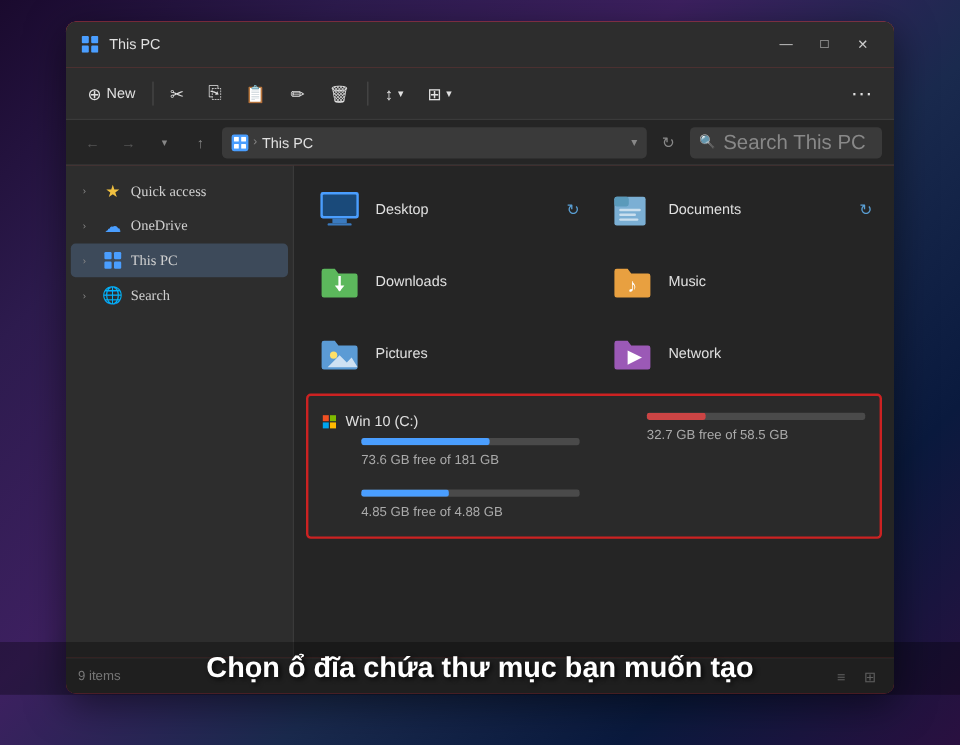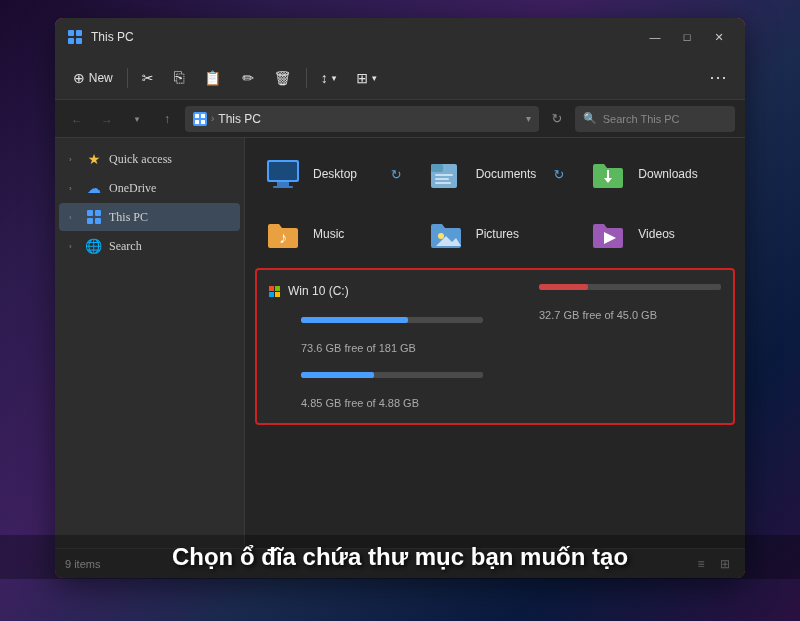--- a/index.html
+++ b/index.html
@@ -197,21 +197,21 @@
       height: 26px;
       gap: 6px;
       width: 160px;
     }
     .search-icon {
       color: #888;
       font-size: 11px;
     }
     .search-text {
       color: #888;
-      font-size: 11px;
+      font-size: 17px;
     }
 
     
     .main-area {
       display: flex;
       height: calc(100% - 38px - 44px - 38px - 30px);
     }
 
     
     .sidebar {
@@ -255,21 +255,21 @@
     .content {
       flex: 1;
       background: #252525;
       padding: 10px;
       overflow-y: auto;
     }
 
     
     .folders-grid {
       display: grid;
-      grid-template-columns: 1fr 1fr 1fr;
+      grid-template-columns: 1fr 1fr;
       gap: 8px;
       margin-bottom: 8px;
     }
     .folder-item {
       display: flex;
       align-items: center;
       gap: 10px;
       padding: 6px 8px;
       border-radius: 4px;
       cursor: pointer;
@@ -304,21 +304,21 @@
       margin-top: 4px;
     }
     .drives-grid {
       display: grid;
       grid-template-columns: 1fr 1fr;
       gap: 6px 16px;
     }
     .drive-item {
       display: flex;
       flex-direction: column;
-      gap: 19px;
+      gap: 7px;
       padding: 6px 4px;
       cursor: pointer;
       border-radius: 4px;
     }
     .drive-header {
       display: flex;
       align-items: center;
       gap: 8px;
     }
     .drive-icon {
@@ -599,21 +599,21 @@
           <span class="folder-name">Pictures</span>
         </div>
 
         <div class="folder-item">
           <div class="folder-icon-wrap">
             <svg width="36" height="36" viewBox="0 0 36 36">
               <path d="M3 10 Q3 8 5 8 H14 L17 12 H31 Q33 12 33 14 V30 Q33 32 31 32 H5 Q3 32 3 30Z" fill="#9b59b6"></path>
               <polygon points="14,16 14,28 26,22" fill="white"></polygon>
             </svg>
           </div>
-          <span class="folder-name">Videos</span>
+          <span class="folder-name">Network</span>
         </div>
       </div>
 
       <div class="drives-section">
         <div class="drives-grid">
 
           <div class="drive-item">
             <div class="drive-header">
               <div class="win-quad">
                 <div class="win-q1"></div>
@@ -626,21 +626,21 @@
             <div class="drive-bar-wrap">
               <div class="drive-bar" style="width:59%; background:#4a9eff;"></div>
             </div>
             <span class="drive-info">73.6 GB free of 181 GB</span>
           </div>
 
           <div class="drive-item">
             <div class="drive-bar-wrap">
               <div class="drive-bar" style="width:27%; background:#cc4444;"></div>
             </div>
-            <span class="drive-info">32.7 GB free of 45.0 GB</span>
+            <span class="drive-info">32.7 GB free of 58.5 GB</span>
           </div>
 
           <div class="drive-item">
             <div class="drive-bar-wrap">
               <div class="drive-bar" style="width:40%; background:#4a9eff;"></div>
             </div>
             <span class="drive-info">4.85 GB free of 4.88 GB</span>
           </div>
         </div>
       </div>

